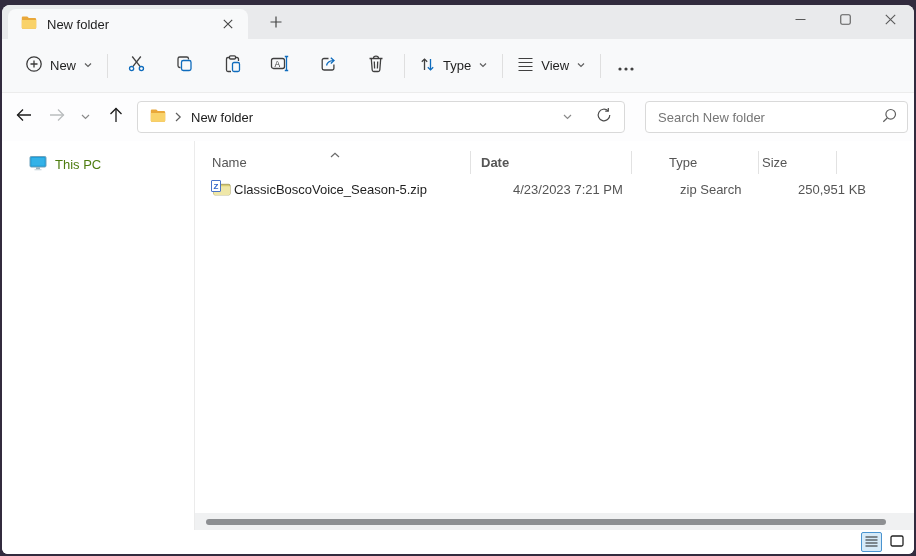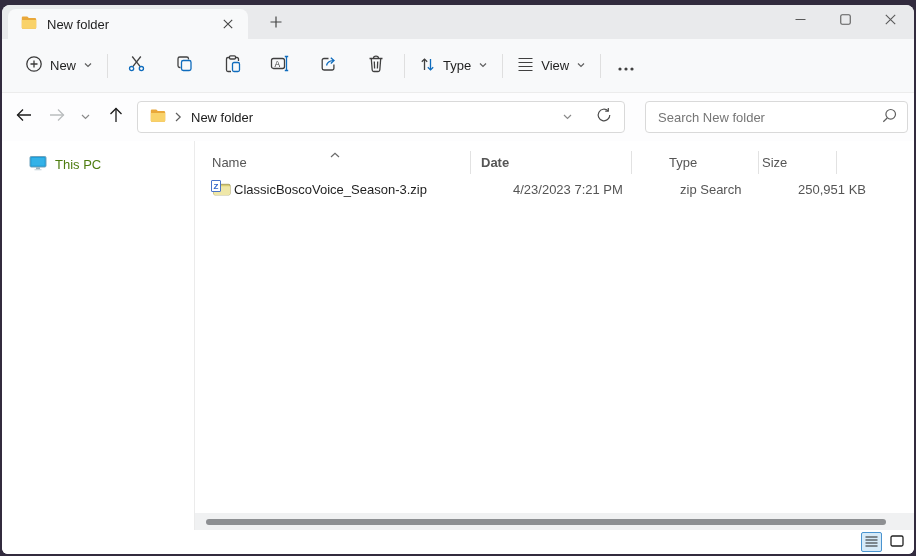--- a/index.html
+++ b/index.html
@@ -413,21 +413,21 @@
       </div>
 
       <div class="lv-row">
         <span class="zipicon">
           <svg width="18" height="14" viewBox="0 0 18 14">
               <path d="M.7 2C.7 1.3 1.2.8 1.9.8h4.6l1.4 1.5h8c.7 0 1.2.5 1.2 1.2v8.2c0 .7-.5 1.2-1.2 1.2H1.9c-.7 0-1.2-.5-1.2-1.2V2z" fill="#d9cc72" stroke="#9c9455" stroke-width=".8"></path>
               <path d="M.7 4.2h16.4v7.5c0 .7-.5 1.2-1.2 1.2H1.9c-.7 0-1.2-.5-1.2-1.2V4.2z" fill="#efe7a8"></path>
             </svg>
           <span class="zipcard">Z</span>
         </span>
-        <span class="cell cell-name" style="left:39px;">ClassicBoscoVoice_Season-3.zip</span>
+        <span class="cell cell-name" style="left:39px;">ClassicBoscoVoice_Season-5.zip</span>
         <span class="cell cell-dim" style="left:283px;">4/23/2023 7:21 PM</span>
         <span class="cell cell-dim" style="left:450px;">zip Search</span>
         <span class="cell cell-dim cell-size" style="left:561px; width:75px;">250,951 KB</span>
       </div>
 
       <div class="hscroll">
         <div class="hthumb"></div>
       </div>
     </div>
   </div>

